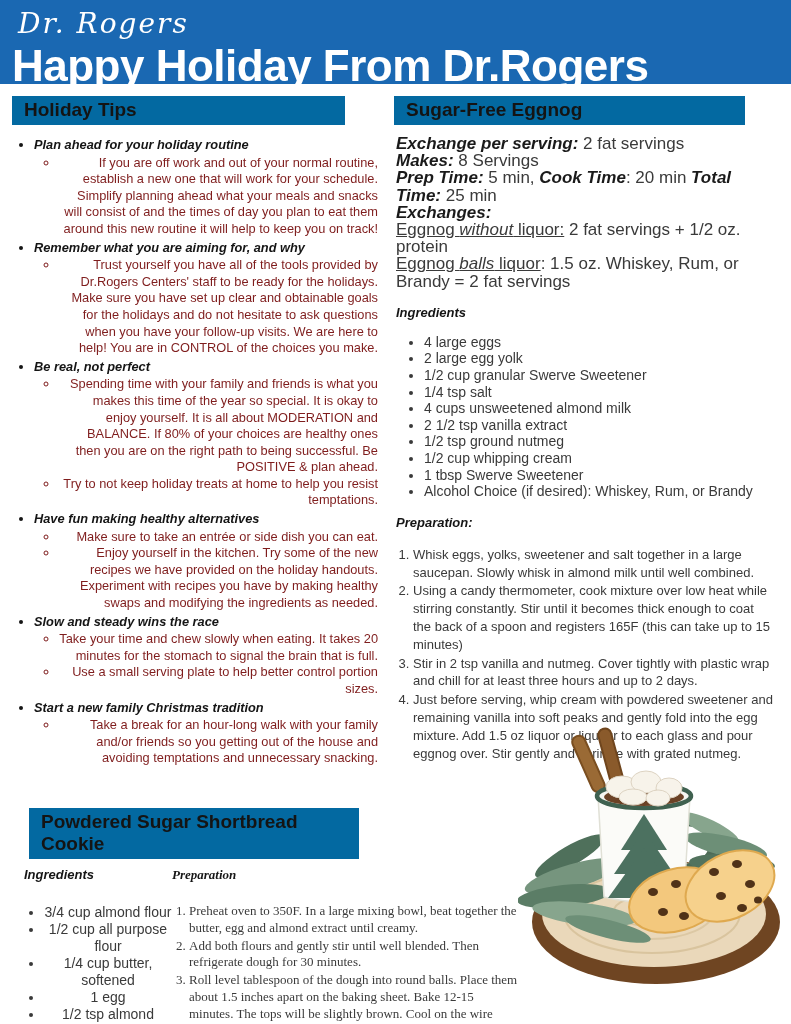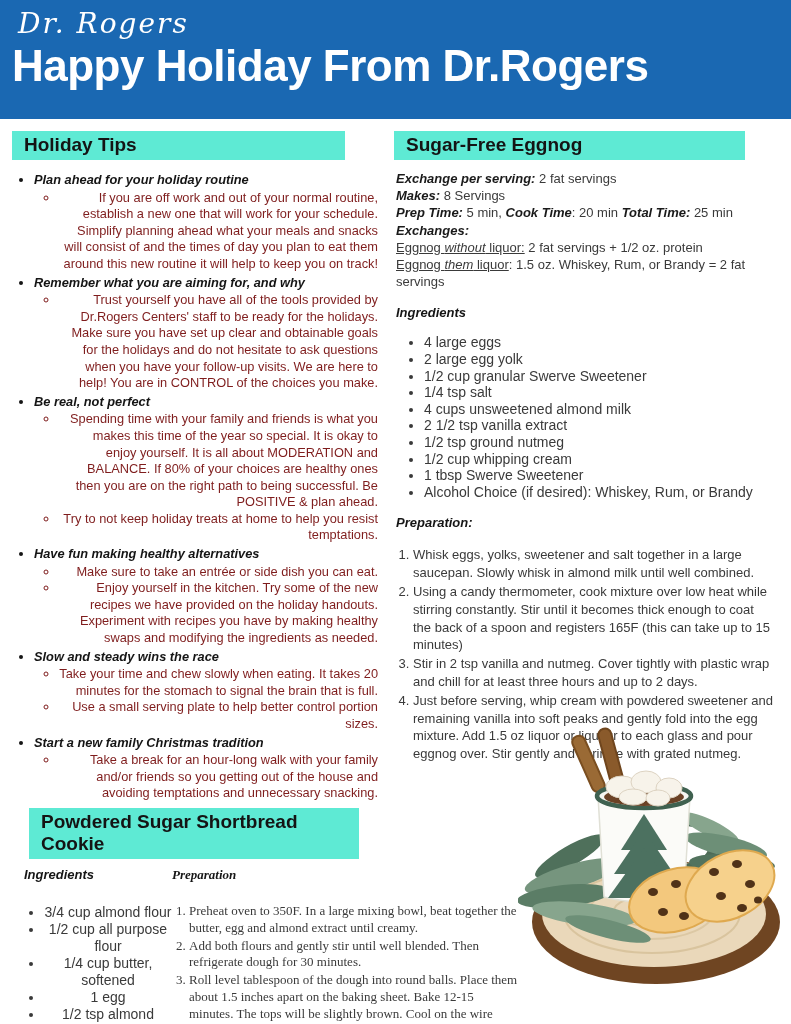--- a/index.html
+++ b/index.html
@@ -4,55 +4,55 @@
 <style>
   html,body{margin:0;padding:0;}
   body{
     width:791px;height:1024px;position:relative;overflow:hidden;
     background:#ffffff;color:#333;
     font-family:"Liberation Sans",sans-serif;
     -webkit-font-smoothing:antialiased;
   }
   
   .masthead{
-    background:#1a68b2;height:119px;box-sizing:border-box;
+    background:#1a68b2;height:84px;box-sizing:border-box;
     padding:8px 0 0 18px;
   }
   .brand-script{
     font-family:"DejaVu Serif",serif;font-style:italic;
     color:#fff;font-size:28px;line-height:1.15;letter-spacing:2px;
   }
   .main-title{
     margin:3px 0 0 -6px;color:#fff;font-weight:bold;
     font-size:44px;line-height:1.05;letter-spacing:-0.5px;
   }
   
   .columns{display:flex;gap:16px;padding:12px 12px 0 12px;}
   .col-left{width:366px;flex:none;}
   .col-right{width:379px;flex:none;}
   .bar{
-    background:#5eead4;color:#141414;font-weight:bold;font-size:19px;
+    background:#0369a1;color:#141414;font-weight:bold;font-size:19px;
     padding:3px 24px 4px 12px;margin:0;box-sizing:border-box;display:block;
   }
   .bar-tips{width:333px;}
   .bar-eggnog{width:351px;}
   .bar-cookie{width:330px;}
   
   ul.tips{
     list-style:disc;margin:12px 0 0 0;padding-left:22px;
     font-size:12.8px;line-height:16.6px;color:#333;
   }
   ul.tips>li.tip{font-weight:bold;font-style:italic;color:#151515;margin:0 0 1px 0;}
   ul.tips ul.subs{
     list-style:circle;margin:1px 0 2px 0;padding-left:25px;
     font-weight:normal;font-style:normal;color:#7f1d1d;text-align:right;
   }
   ul.tips ul.subs>li{margin:0;}
   
-  .meta{margin:10px 0 0 2px;font-size:13px;line-height:17.2px;color:#3a3a3a;}
+  .meta{margin:10px 0 0 2px;font-size:17px;line-height:17.2px;color:#3a3a3a;}
   .meta .bi{font-weight:bold;font-style:italic;color:#1a1a1a;}
   .meta .u{text-decoration:underline;}
   .meta .ui{text-decoration:underline;font-style:italic;}
   .subhead{
     font-weight:bold;font-style:italic;font-size:13px;color:#161616;
     margin:15px 0 0 2px;
   }
   ul.ingredients{
     list-style:disc;margin:14px 0 0 0;padding-left:30px;
     font-size:14px;line-height:16.6px;color:#3a3a3a;
@@ -115,21 +115,21 @@
     </section>
 
     <section class="col-right">
       <h2 class="bar bar-eggnog">Sugar-Free Eggnog</h2>
       <div class="meta">
           <div class="meta-line"><span class="bi">Exchange per serving:</span><span> 2 fat servings</span></div>
           <div class="meta-line"><span class="bi">Makes:</span><span> 8 Servings</span></div>
           <div class="meta-line"><span class="bi">Prep Time:</span><span> 5 min, </span><span class="bi">Cook Time</span><span>: 20 min </span><span class="bi">Total Time:</span><span> 25 min</span></div>
           <div class="meta-line"><span class="bi">Exchanges:</span></div>
           <div class="meta-line"><span class="u">Eggnog </span><span class="ui">without</span><span class="u"> liquor:</span><span> 2 fat servings + 1/2 oz. protein</span></div>
-          <div class="meta-line"><span class="u">Eggnog </span><span class="ui">them</span><span class="u"> liquor</span><span>: 1.5 oz. Whiskey, Rum, or Brandy = 2 fat servings</span></div>
+          <div class="meta-line"><span class="u">Eggnog </span><span class="ui">balls</span><span class="u"> liquor</span><span>: 1.5 oz. Whiskey, Rum, or Brandy = 2 fat servings</span></div>
         </div>
       <h3 class="subhead">Ingredients</h3>
       <ul class="ingredients">
           <li>4 large eggs</li>
           <li>2 large egg yolk</li>
           <li>1/2 cup granular Swerve Sweetener</li>
           <li>1/4 tsp salt</li>
           <li>4 cups unsweetened almond milk</li>
           <li>2 1/2 tsp vanilla extract</li>
           <li>1/2 tsp ground nutmeg</li>

